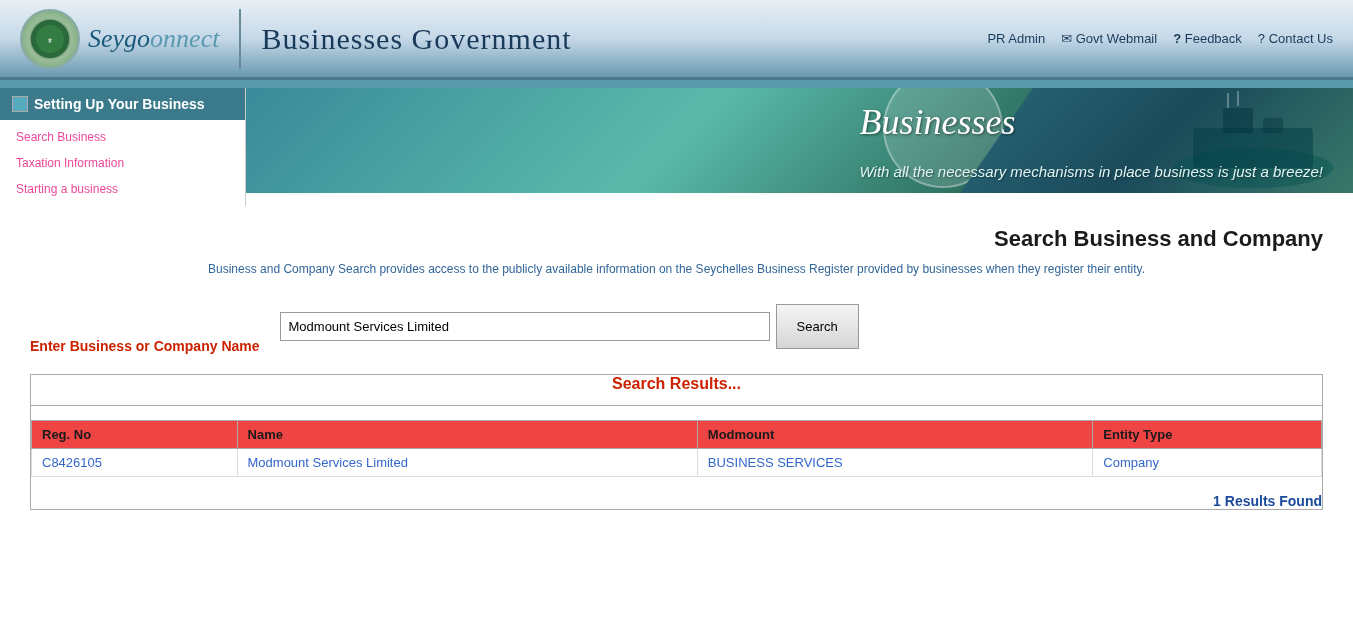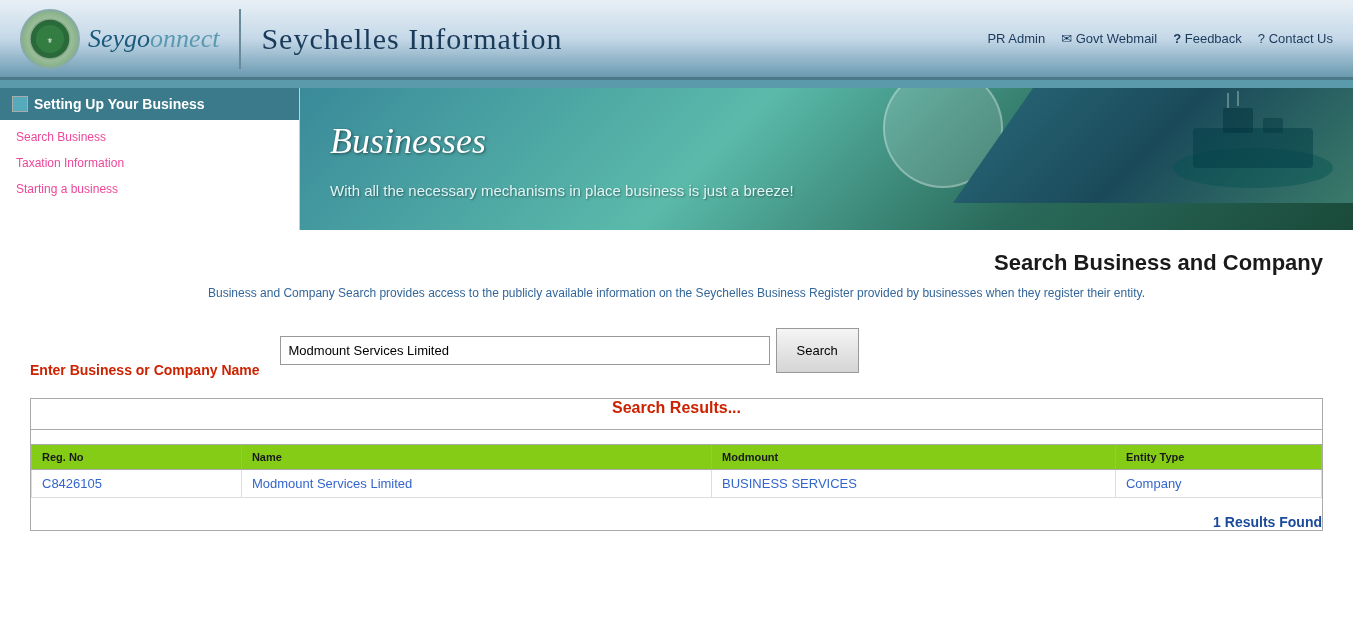--- a/index.html
+++ b/index.html
@@ -58,21 +58,21 @@
     }
 
     
     .content-area {
       display: flex;
       align-items: stretch;
     }
 
     
     .sidebar {
-      width: 300px;
+      width: 246px;
       flex-shrink: 0;
       background: #fff;
       border-right: 1px solid #ccc;
     }
     .sidebar-heading {
       background: #3a7a8a;
       color: #fff;
       font-weight: bold;
       font-size: 14px;
       padding: 8px 12px;
@@ -96,41 +96,43 @@
       padding: 6px 16px;
       color: #ec4899;
       text-decoration: none;
       font-size: 12px;
     }
 
     
     .banner {
       flex: 1;
       background: linear-gradient(135deg, #3a8a9a 0%, #5abaaa 40%, #2a6a5a 70%, #1a4a3a 100%);
-      height: 142px;
+      height: 105px;
       position: relative;
       overflow: hidden;
       display: flex;
       align-items: center;
+      justify-content: flex-end;
     }
     .banner-text {
       padding: 20px 30px;
       z-index: 2;
       position: relative;
     }
     .banner-title {
       font-family: 'Brush Script MT', cursive, Georgia, serif;
       font-size: 36px;
       color: #fff;
       font-style: italic;
       text-shadow: 1px 1px 3px rgba(0,0,0,0.5);
     }
     .banner-subtitle {
       font-size: 15px;
       color: #e0f5f5;
+      font-style: italic;
       margin-top: 20px;
       text-shadow: 1px 1px 2px rgba(0,0,0,0.4);
     }
     .banner-ship {
       position: absolute;
       right: 0;
       top: 0;
       width: 400px;
       height: 115px;
       background: linear-gradient(135deg, #2a6a7a, #1a4a5a, #3a7a6a);
@@ -205,25 +207,25 @@
       border: none;
       border-top: 1px solid #aaa;
       margin-bottom: 14px;
     }
     .results-table {
       width: 100%;
       border-collapse: collapse;
       margin-bottom: 16px;
     }
     .results-table th {
-      background: #84cc16;
+      background: #ef4444;
       border: 1px solid #aaa;
       padding: 6px 10px;
       text-align: left;
-      font-size: 11px;
+      font-size: 13px;
       font-weight: bold;
       color: #1a1a1a;
     }
     .results-table td {
       border: 1px solid #ddd;
       padding: 6px 10px;
       font-size: 13px;
     }
     .results-table tr:nth-child(even) td { background: #f5f8f8; }
     .link-blue { color: #3366cc; text-decoration: none; cursor: pointer; }
@@ -251,21 +253,21 @@
         <circle cx="22" cy="22" r="20" fill="#2a6a3a" stroke="#8aaa8a" stroke-width="1.5"></circle>
         <circle cx="22" cy="22" r="14" fill="#3a8a4a" opacity="0.6"></circle>
         <text x="22" y="26" text-anchor="middle" fill="#fff" font-size="7" font-family="serif">⚜</text>
       </svg>
     </div>
     <div>
       <span style="font-size:26px; font-style:italic; color:#1a5a7a; font-family:Georgia,serif;">Seygo</span><span style="font-size:26px; font-style:italic; color:#5a9ab0; font-family:Georgia,serif;">onnect</span>
     </div>
   </div>
   <div class="divider-v"></div>
-  <div style="font-size:30px; color:#1a3a5a; font-family:Georgia,serif; letter-spacing:1px;">Seychelles Information</div>
+  <div style="font-size:30px; color:#1a3a5a; font-family:Georgia,serif; letter-spacing:1px;">Businesses Government</div>
   <div class="header-right">
     <span>PR Admin</span>
     <a>
       <span>✉</span>
       <span>Govt Webmail</span>
     </a>
     <a>
       <span style="font-weight:bold;">?</span>
       <span>Feedback</span>
     </a>

